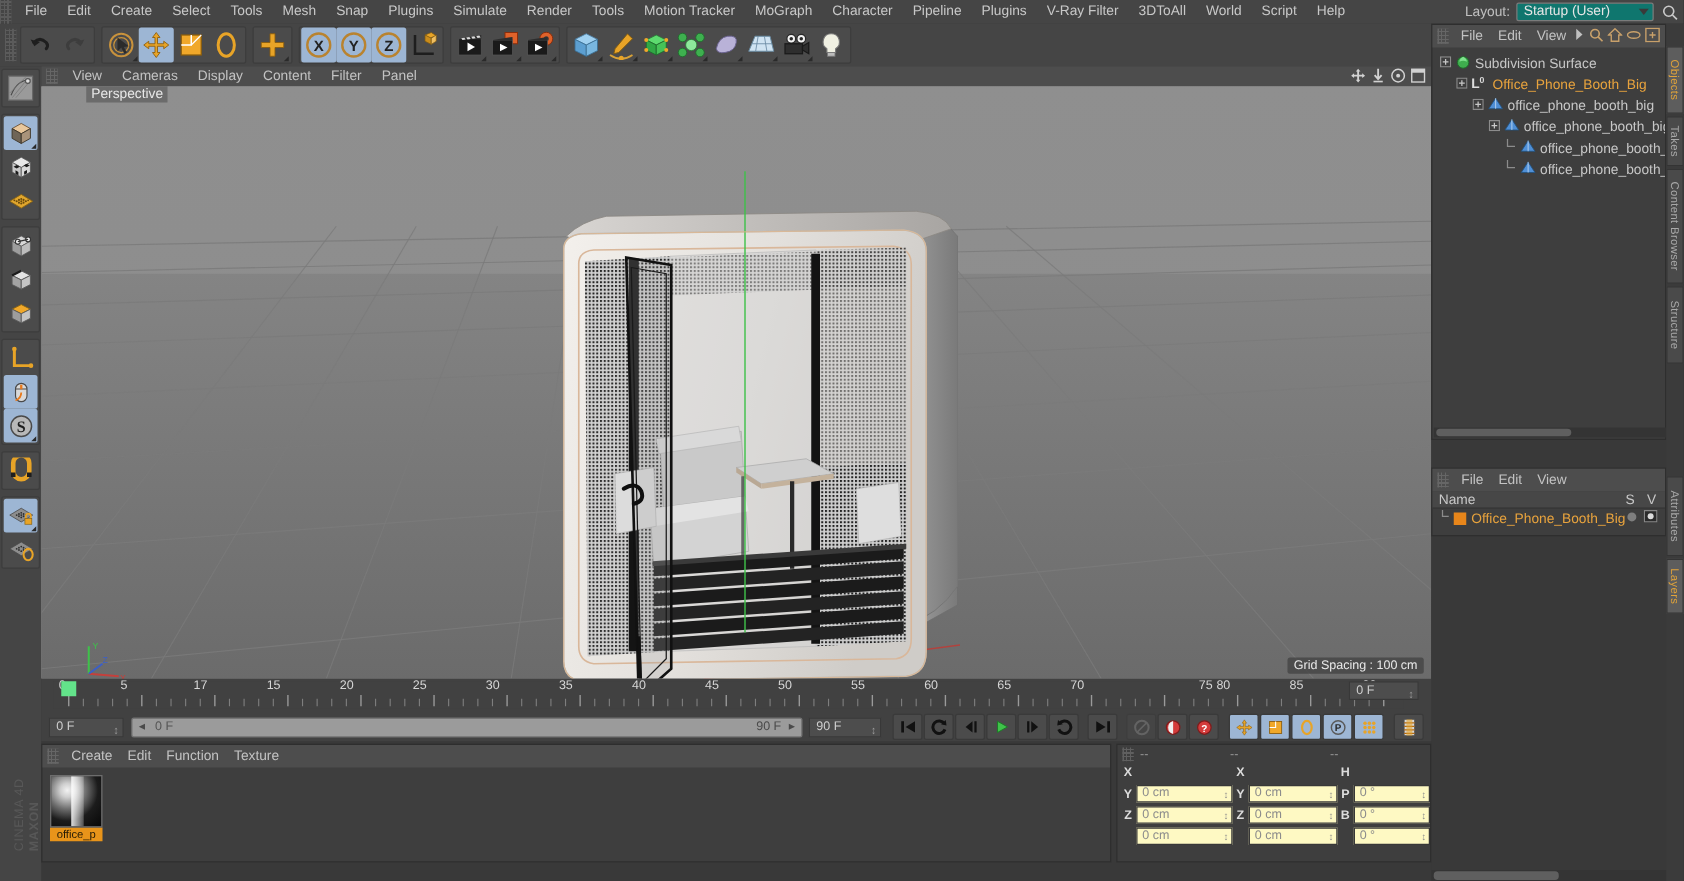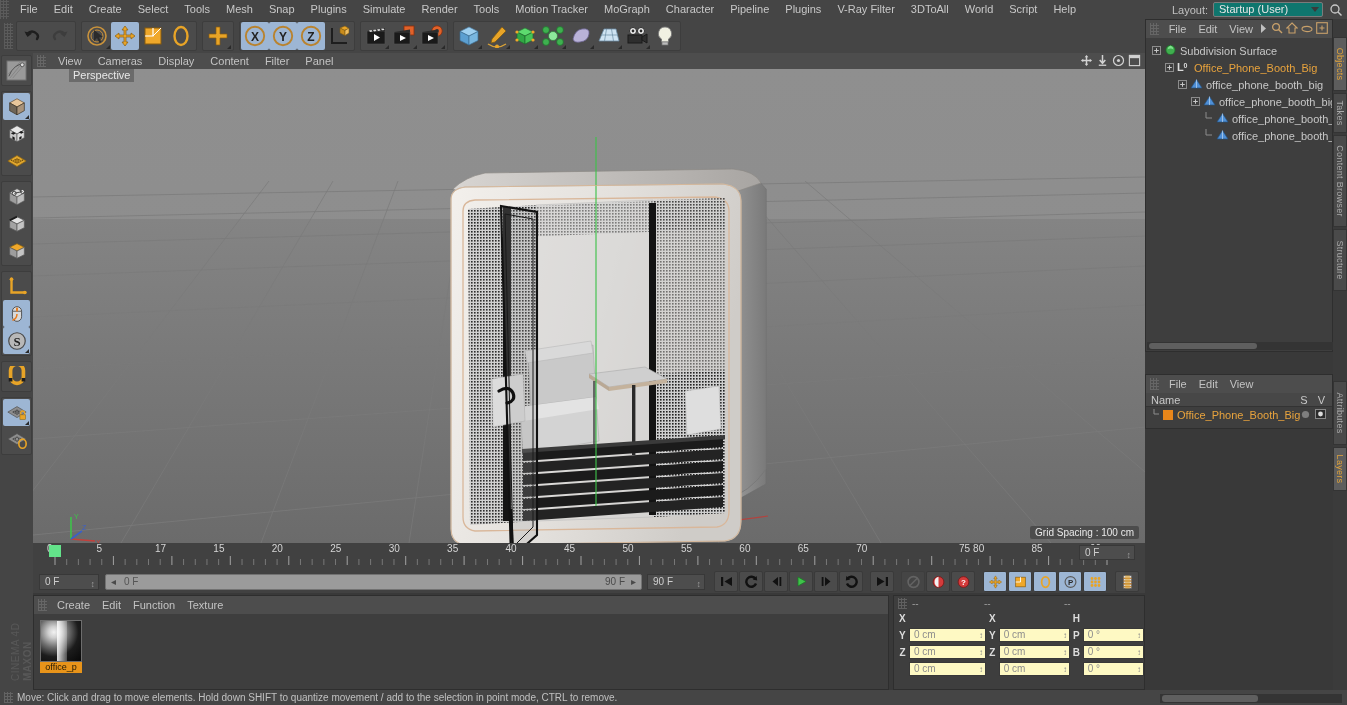--- a/index.html
+++ b/index.html
@@ -1234,21 +1234,14 @@
       <span class="caxis">Z</span>
       <span class="cfield" style="width:78px;"><span>0 cm</span><i class="sp">↕</i></span>
       <span class="caxis">Z</span>
       <span class="cfield" style="width:72px;"><span>0 cm</span><i class="sp">↕</i></span>
       <span class="caxis">B</span>
       <span class="cfield" style="width:62px;"><span>0 °</span><i class="sp">↕</i></span>
     </div>
 
   </div>
 
-  <div class="statusbar">
-    <div class="grip2"></div>
-    <div class="txt">Move: Click and drag to move elements. Hold down SHIFT to quantize movement / add to the selection in point mode, CTRL to remove.</div>
-    <div class="rbscroll">
-        <i></i>
-      </div>
-  </div>
 
 </div>
 
 </body></html>

